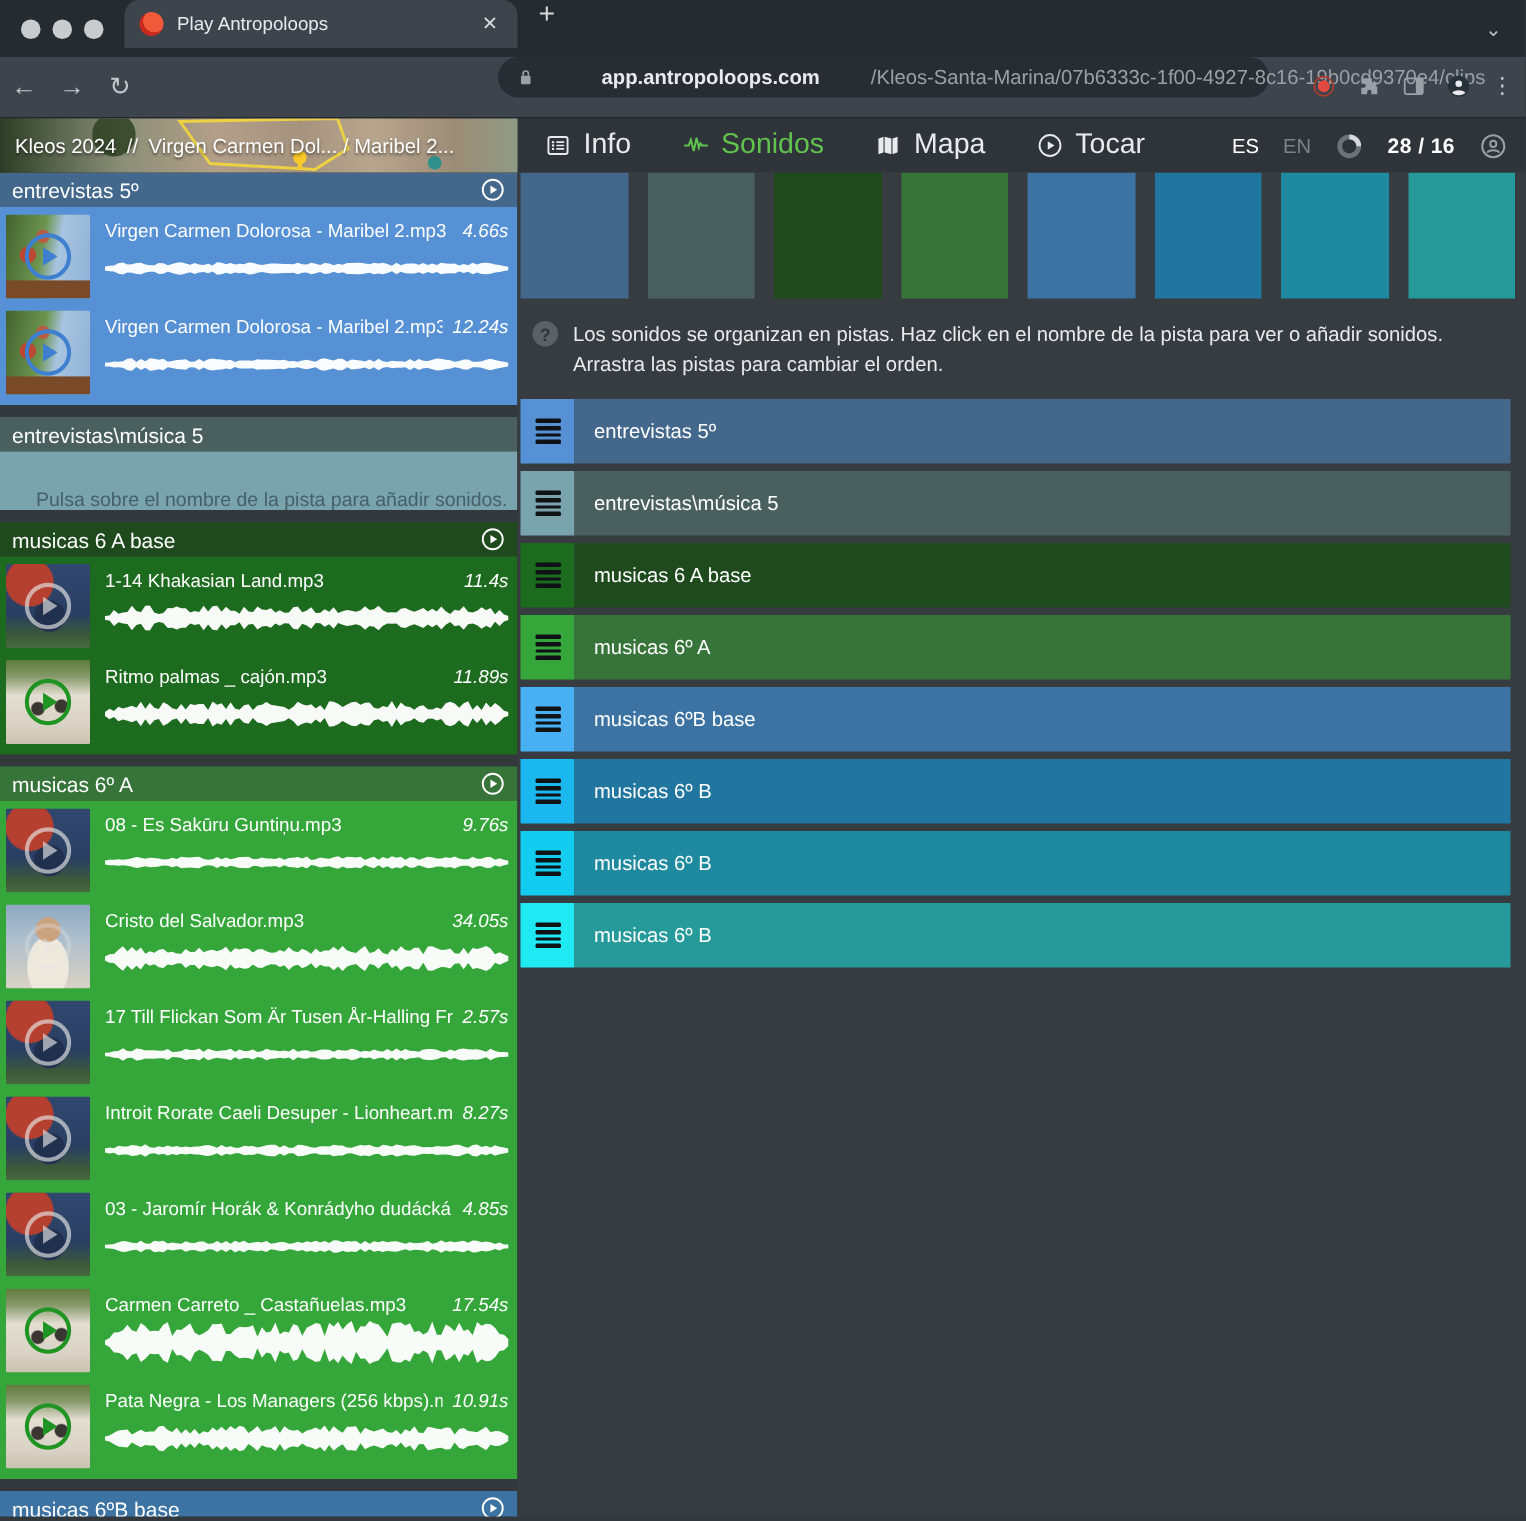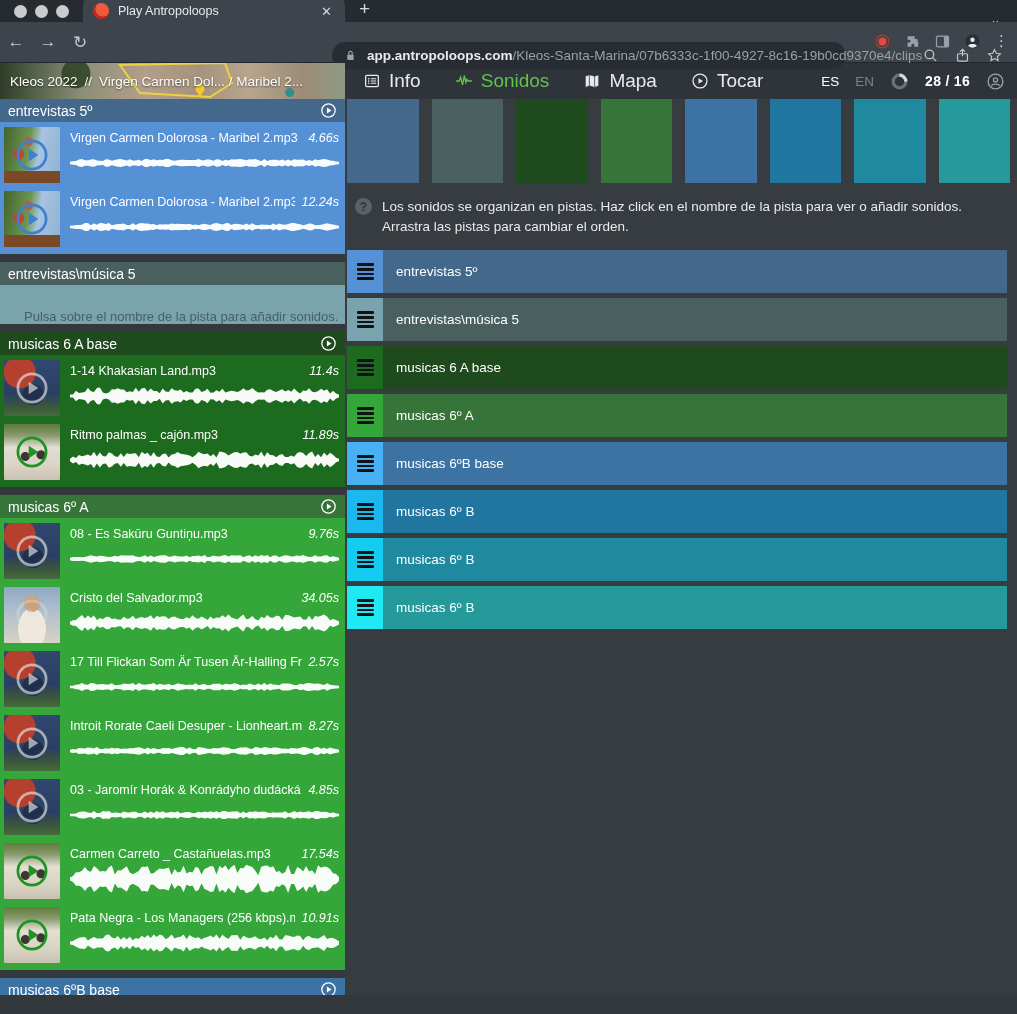--- a/index.html
+++ b/index.html
@@ -5,33 +5,33 @@
   html,body{margin:0;padding:0;}
   body{
     width:1017px;height:1014px;overflow:hidden;position:relative;
     background:#33383c;font-family:"Liberation Sans","DejaVu Sans",sans-serif;
     -webkit-font-smoothing:antialiased;
   }
   i{font-style:normal;}
   svg{display:block;}
 
   
-  .tabstrip{height:22px;background:#262b2f;display:flex;align-items:center;position:relative;}
+  .tabstrip{height:38px;background:#262b2f;display:flex;align-items:flex-start;position:relative;}
   .traffic{display:flex;gap:8px;align-items:center;padding:0 14px;height:38px;}
   .traffic i{width:13px;height:13px;border-radius:50%;background:#c9cccf;}
   .tab{width:242px;height:32px;background:#3d444b;border-radius:10px 10px 0 0;display:flex;align-items:center;padding:0 10px;gap:9px;}
   .favicon{width:16px;height:16px;border-radius:50%;background:radial-gradient(circle at 62% 38%,#f05a3a 0 52%,#c62b1e 54%);flex:none;}
   .tab-title{color:#e8eaed;font-size:12.5px;flex:1;white-space:nowrap;overflow:hidden;}
   .tab-close{color:#d5d8db;font-size:13px;padding:1px 3px;}
   .newtab{color:#d5d8db;font-size:19px;margin:0 0 5px 14px;line-height:1;}
   .tabsearch{position:absolute;right:16px;top:12px;color:#bdc1c5;font-size:13px;}
 
   .toolbar{height:40px;background:#3d444b;display:flex;align-items:center;position:relative;border-bottom:1px solid #23272b;}
   .navbtn{color:#c3c7cb;font-size:17px;width:32px;text-align:center;}
-  .urlpill{position:absolute;left:332px;width:514px;height:27px;top:20px;background:#282d33;border-radius:15px;display:flex;align-items:center;padding:0 10px;box-sizing:border-box;}
+  .urlpill{position:absolute;left:332px;width:514px;height:27px;top:0;background:#282d33;border-radius:15px;display:flex;align-items:center;padding:0 10px;box-sizing:border-box;gap:34px;}
   .url-host{color:#e8eaed;font-size:13.5px;font-weight:bold;white-space:nowrap;}
   .url-path{color:#9aa0a6;font-size:13.5px;white-space:nowrap;}
   .pill-icons{margin-left:auto;display:flex;align-items:center;gap:15px;}
   .chromeicons{position:absolute;right:8px;top:4px;height:30px;display:flex;align-items:center;gap:13px;}
   .icon16 svg{width:17px;height:17px;}
   .dots{color:#c3c7cb;font-size:15px;letter-spacing:0;}
 
   
   .app-header{height:36px;display:flex;}
   .bc{width:345px;position:relative;overflow:hidden;display:flex;align-items:center;gap:7px;padding:0 10px;box-sizing:border-box;
@@ -195,21 +195,21 @@
   </div>
 </div>
 
 <div class="app-header">
   <div class="bc">
     <svg class="geo" viewBox="0 0 345 36" preserveAspectRatio="none">
       <path d="M120 2 L225 0 L232 20 L210 34 L140 30 Z" fill="none" stroke="#f2d73c" stroke-width="2" opacity=".9"></path>
       <circle cx="200" cy="26" r="4.5" fill="#f7c928"></circle>
         <path d="M200 26 l0 8" stroke="#f7c928" stroke-width="3"></path>
     </svg>
-    <span>Kleos 2022</span>
+    <span>Kleos 2024</span>
     <span class="bc-sep">//</span>
     <span>Virgen Carmen Dol... / Maribel 2...</span>
   </div>
   <div class="navbar">
     <div class="nav-item">
       <svg viewBox="0 0 24 24">
           <rect x="3.5" y="4.5" width="17" height="15" rx="1.8" fill="none" stroke="currentColor" stroke-width="1.7"></rect>
           <circle cx="7.6" cy="9" r="1.1" fill="currentColor"></circle>
           <circle cx="7.6" cy="12" r="1.1" fill="currentColor"></circle>
           <circle cx="7.6" cy="15" r="1.1" fill="currentColor"></circle>

